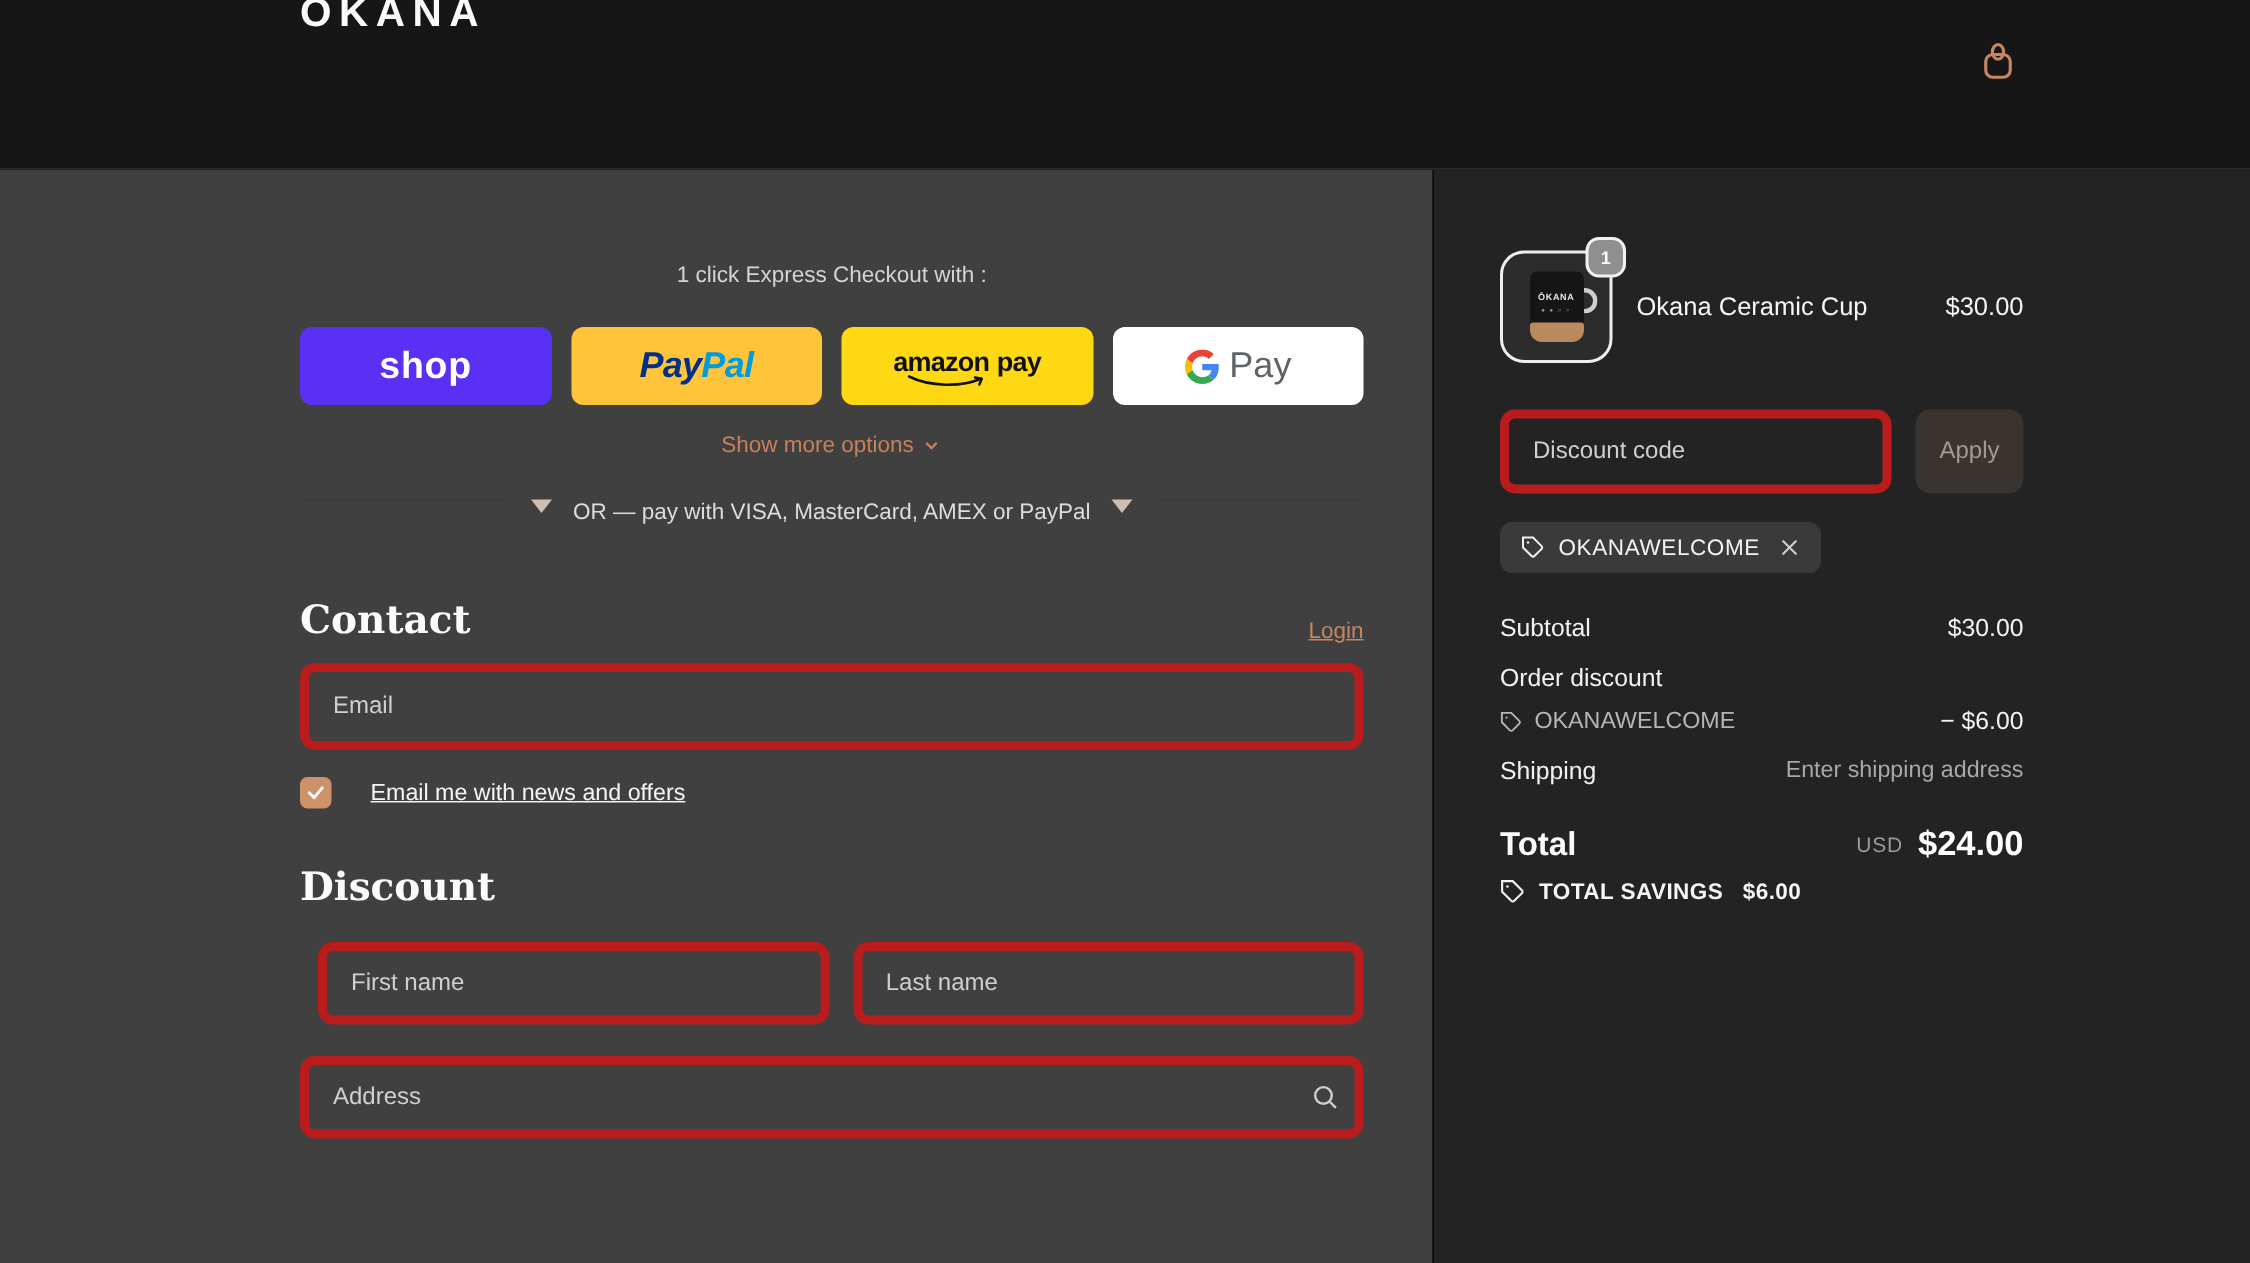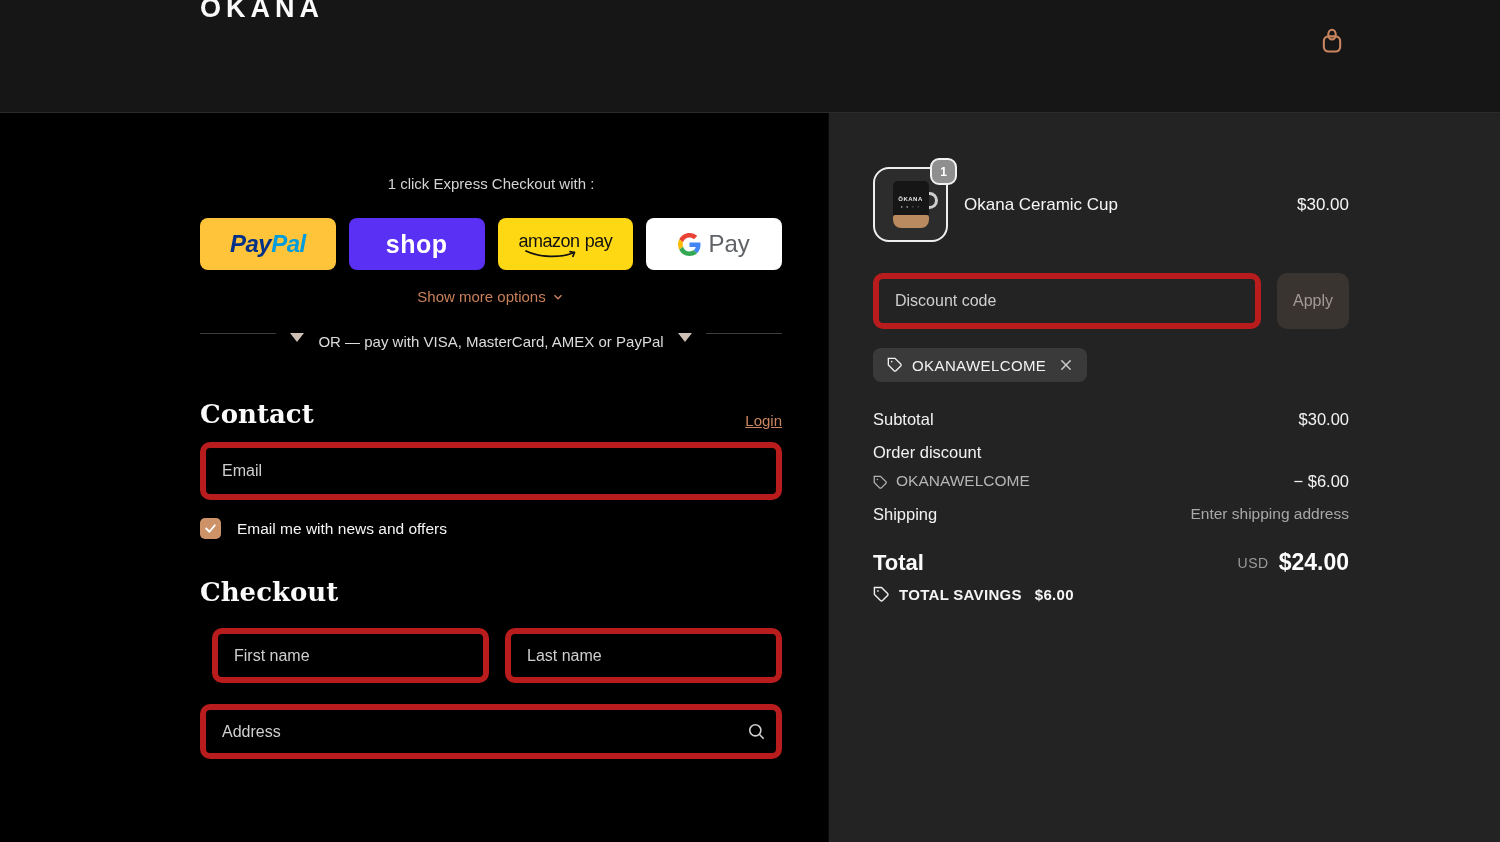--- a/index.html
+++ b/index.html
@@ -19,38 +19,38 @@
     font-size:27px; font-weight:700; letter-spacing:5px; color:#fafafa;
   }
   .cart-btn {
     position:absolute; right:153px; top:27px; width:30px; height:30px;
     color:#c9855f; cursor:pointer; background:none; border:none;
   }
   .cart-btn svg { width:28px; height:28px; }
   
   .main { display:flex; height:729px; }
   .left {
-    width:828px; background:#000000; padding:62px 46px 0 200px;
+    width:955px; background:#404040; padding:62px 46px 0 200px;
   }
   .right {
     flex:1; background:#232323; border-left:1px solid #0b0b0b;
     padding:54px 151px 0 44px;
   }
   
   .express-caption { text-align:center; font-size:15px; color:#d4d4d4; }
   .pay-row { display:flex; gap:13px; margin-top:26px; }
   .pay-btn {
     flex:1; height:52px; border:none; border-radius:8px; cursor:pointer;
     display:flex; align-items:center; justify-content:center;
   }
   .pay-shop { background:#5a31f4; color:#ffffff; font-size:25px; font-weight:700; letter-spacing:0.5px; }
   .pay-paypal { background:#ffc439; font-style:italic; font-weight:700; font-size:24px; letter-spacing:-0.5px; }
   .pp-dark { color:#003087; } .pp-light { color:#009cde; }
   .pay-amazon { background:#ffd814; color:#111; flex-direction:column; }
-  .amazon-line { display:flex; align-items:baseline; gap:5px; font-weight:400; font-size:18px; letter-spacing:-0.5px; }
+  .amazon-line { display:flex; align-items:baseline; gap:5px; font-weight:700; font-size:18px; letter-spacing:-0.5px; }
   .amazon-smile { margin-top:-3px; margin-left:-26px; }
   .pay-gpay { background:#ffffff; gap:7px; }
   .gpay-text { color:#5f6368; font-size:24px; }
   .show-more {
     margin-top:18px; text-align:center; font-size:15px; color:#c9805a;
     display:flex; align-items:center; justify-content:center; gap:5px; cursor:pointer;
   }
   .show-more svg { width:14px; height:14px; }
   .or-row {
     margin-top:28px; display:flex; align-items:flex-start; gap:14px;
@@ -62,21 +62,21 @@
   .section-head { margin-top:36px; display:flex; align-items:flex-end; justify-content:space-between; }
   h2.serif { font-family:"DejaVu Serif","Liberation Serif",serif; font-size:26px; font-weight:700; color:#fbfbfb; }
   .login-link { font-size:15px; color:#c9855f; text-decoration:underline; cursor:pointer;margin-top:26px; }
   .field {
     width:100%; background:transparent; border:6px solid #b91c1c; border-radius:10px;
     color:#f0f0f0; font-size:16px; padding:0 16px; outline:none;
     font-family:"Liberation Sans",sans-serif;
   }
   .field::placeholder { color:#cfcfcf; opacity:1; }
   .email-field { height:58px; margin-top:13px; }
-  .check-row { margin-top:18px; display:flex; align-items:center; gap:16px; }
+  .check-row { margin-top:18px; display:flex; align-items:center; gap:26px;text-decoration:underline; }
   .checkbox {
     width:21px; height:21px; border-radius:5px; background:#cd9268;
     display:flex; align-items:center; justify-content:center; cursor:pointer;
   }
   .checkbox svg { width:13px; height:13px; }
   .check-label { font-size:15.5px; color:#f5f5f5; }
   .delivery-head { margin-top:38px; }
   .select-box {
     position:relative; margin-top:15px; height:54px; border:1px solid #5c5c5c;
     border-radius:10px; padding:8px 40px 0 15px; cursor:pointer;
@@ -155,27 +155,27 @@
   </button>
 </div>
 
 <div class="main">
 
   <div class="left">
 
     <div class="express-caption">1 click Express Checkout with :</div>
 
     <div class="pay-row">
+      <button class="pay-btn pay-shop">
+        <span>shop</span>
+      </button>
       <button class="pay-btn pay-paypal">
         <span>
           <span class="pp-dark">Pay</span><span class="pp-light">Pal</span>
         </span>
-      </button>
-      <button class="pay-btn pay-shop">
-        <span>shop</span>
       </button>
       <button class="pay-btn pay-amazon">
         <span class="amazon-line">
           <span>amazon</span>
             <span>pay</span>
         </span>
         <svg class="amazon-smile" width="58" height="9" viewBox="0 0 58 9" fill="none" stroke="#111" stroke-width="1.7" stroke-linecap="round">
           <path d="M3 2 C 17 9, 38 9, 51 3.5"></path>
           <path d="M51.5 3.5 l-4.5 -0.8 M51.5 3.5 l-1.6 3.8"></path>
         </svg>
@@ -221,21 +221,21 @@
       <div class="checkbox">
         <span style="display:flex;">
           <svg viewBox="0 0 24 24" fill="none" stroke="#ffffff" stroke-width="3.5" stroke-linecap="round" stroke-linejoin="round">
               <polyline points="4 12 10 18 20 6"></polyline>
             </svg>
         </span>
       </div>
       <div class="check-label">Email me with news and offers</div>
     </div>
 
-    <h2 class="serif delivery-head">Checkout</h2>
+    <h2 class="serif delivery-head">Discount</h2>
 
 
     <div class="name-row">
       <input class="field" type="text" placeholder="First name" style="">
       <input class="field" type="text" placeholder="Last name" style="">
     </div>
 
     <div class="addr-wrap">
       <input class="field" type="text" placeholder="Address" style="">
       <span class="search">

